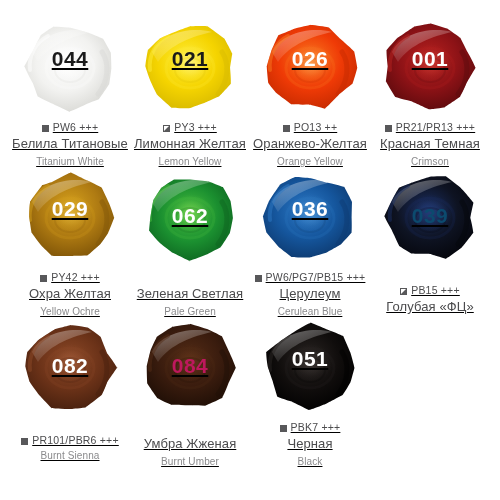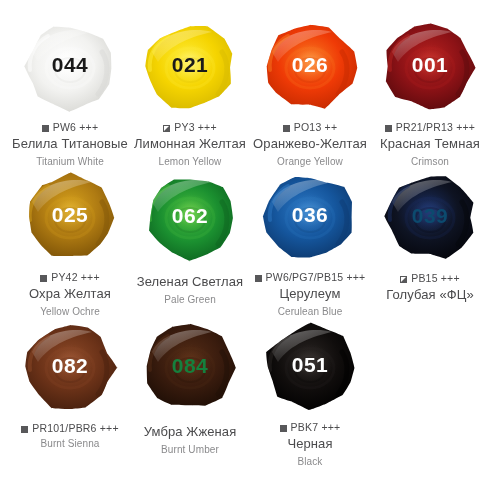--- a/index.html
+++ b/index.html
@@ -17,20 +17,21 @@
   #swatch-grid {
     box-sizing: border-box;
     width: 500px;
     height: 500px;
     padding: 18px 10px 10px 10px;
     display: grid;
     grid-template-columns: repeat(4, 1fr);
     grid-auto-rows: 150px;
     column-gap: 0px;
     row-gap: 0px;
+    text-decoration: underline;
   }
   .swatch-cell {
     display: flex;
     flex-direction: column;
     align-items: center;
     justify-content: flex-start;
     position: relative;
   }
   .blob-wrap {
     width: 108px;
@@ -58,21 +59,21 @@
     line-height: 1;
     margin-top: -4px;
     font-family: "Liberation Sans", sans-serif;
   }
   .caption {
     display: flex;
     flex-direction: column;
     align-items: center;
     justify-content: flex-end;
     width: 118px;
-    margin-top: 4px;
+    margin-top: 16px;
   }
   .pigment-row {
     display: flex;
     align-items: center;
     justify-content: center;
     gap: 4px;
     line-height: 1.25;
     white-space: nowrap;
   }
   .lf-icon {
@@ -326,21 +327,21 @@
     <path d="M 98.5 49.0 C 91.4 67.3, 91.6 65.8, 92.5 64.5 C 83.8 77.3, 83.6 76.8, 85.2 75.3 C 69.8 89.8, 70.0 87.7, 72.1 87.6 C 50.7 88.1, 51.9 88.1, 54.0 88.1 C 33.0 88.2, 34.9 87.0, 36.2 88.2 C 23.7 76.1, 24.4 76.5, 25.6 78.0 C 13.7 63.0, 15.3 63.3, 15.6 65.3 C 12.6 46.1, 13.1 47.3, 13.1 49.0 C 13.5 31.8, 14.9 32.4, 13.5 34.4 C 28.0 14.1, 26.9 16.9, 25.8 17.2 C 37.3 13.7, 37.8 13.0, 35.5 14.3 C 57.3 2.0, 55.9 4.8, 54.0 3.9 C 72.6 13.2, 71.6 12.6, 69.8 11.8 C 88.3 20.2, 86.3 20.8, 85.4 18.9 C 94.2 37.2, 93.5 36.2, 92.8 34.4 C 99.6 51.6, 97.8 50.9, 98.5 49.0 Z" fill="url(#g4)"></path>
     <g clip-path="url(#cp4)">
       <ellipse cx="52" cy="46" rx="30" ry="26" fill="url(#h4)"></ellipse>
       <path d="M 16 34 C 24 16, 54 8, 76 14 C 58 18, 34 26, 22 44 Z" fill="url(#k4)"></path>
       <path d="M 14 52 C 12 38, 20 24, 32 18" stroke="#d6a11c" stroke-opacity="0.5" stroke-width="4" fill="none" stroke-linecap="round"></path>
       <path d="M 86 34 C 94 46, 92 64, 82 76" stroke="#815608" stroke-opacity="0.45" stroke-width="5" fill="none" stroke-linecap="round"></path>
       <ellipse cx="54" cy="50" rx="24" ry="20" fill="none" stroke="#d6a11c" stroke-opacity="0.22" stroke-width="3"></ellipse>
       <ellipse cx="54" cy="52" rx="15" ry="12" fill="none" stroke="#815608" stroke-opacity="0.2" stroke-width="2"></ellipse>
     </g>
   </svg>
-        <span class="blob-code" style="color:#ffffff">025</span>
+        <span class="blob-code" style="color:#ffffff">029</span>
       </div>
       <div class="caption">
         <div class="pigment-row">
           <span class="lf-icon solid"></span>
           <span class="pigment-text">PY42 +++</span>
         </div>
         <div class="name-ru">Охра Желтая</div>
         <div class="name-en">Yellow Ochre</div>
       </div>
     </div>
@@ -535,21 +536,21 @@
     <path d="M 100.2 49.0 C 91.9 66.2, 92.4 65.5, 93.1 63.6 C 86.1 82.3, 85.1 80.4, 87.2 79.4 C 66.6 89.3, 67.9 87.7, 69.8 87.8 C 51.2 87.2, 51.8 87.3, 54.0 87.3 C 32.7 87.1, 34.3 86.4, 35.9 87.1 C 19.6 80.1, 20.8 79.3, 22.1 81.2 C 9.3 63.3, 11.1 64.0, 11.2 66.0 C 10.4 45.9, 11.0 47.1, 10.5 49.0 C 14.9 30.1, 14.9 31.4, 14.2 33.0 C 21.0 17.2, 21.8 18.3, 19.9 19.6 C 38.6 6.9, 38.0 8.5, 35.8 8.9 C 57.3 5.1, 55.9 6.3, 54.0 5.7 C 72.9 11.5, 71.9 11.4, 70.0 10.6 C 88.4 18.9, 86.4 19.4, 85.6 17.6 C 93.6 35.0, 93.3 34.3, 92.4 32.3 C 101.6 52.0, 99.3 50.7, 100.2 49.0 Z" fill="url(#g9)"></path>
     <g clip-path="url(#cp9)">
       <ellipse cx="52" cy="46" rx="30" ry="26" fill="url(#h9)"></ellipse>
       <path d="M 16 34 C 24 16, 54 8, 76 14 C 58 18, 34 26, 22 44 Z" fill="url(#k9)"></path>
       <path d="M 14 52 C 12 38, 20 24, 32 18" stroke="#542c16" stroke-opacity="0.5" stroke-width="4" fill="none" stroke-linecap="round"></path>
       <path d="M 86 34 C 94 46, 92 64, 82 76" stroke="#200f06" stroke-opacity="0.45" stroke-width="5" fill="none" stroke-linecap="round"></path>
       <ellipse cx="54" cy="50" rx="24" ry="20" fill="none" stroke="#542c16" stroke-opacity="0.22" stroke-width="3"></ellipse>
       <ellipse cx="54" cy="52" rx="15" ry="12" fill="none" stroke="#200f06" stroke-opacity="0.2" stroke-width="2"></ellipse>
     </g>
   </svg>
-        <span class="blob-code" style="color:#15803d">084</span>
+        <span class="blob-code" style="color:#be185d">084</span>
       </div>
       <div class="caption">
         <div class="name-ru">Умбра Жженая</div>
         <div class="name-en">Burnt Umber</div>
       </div>
     </div>
     <div class="swatch-cell">
       <div class="blob-wrap">
   <svg class="blob-svg" viewBox="0 0 108 98" xmlns="http://www.w3.org/2000/svg">
     <defs>

